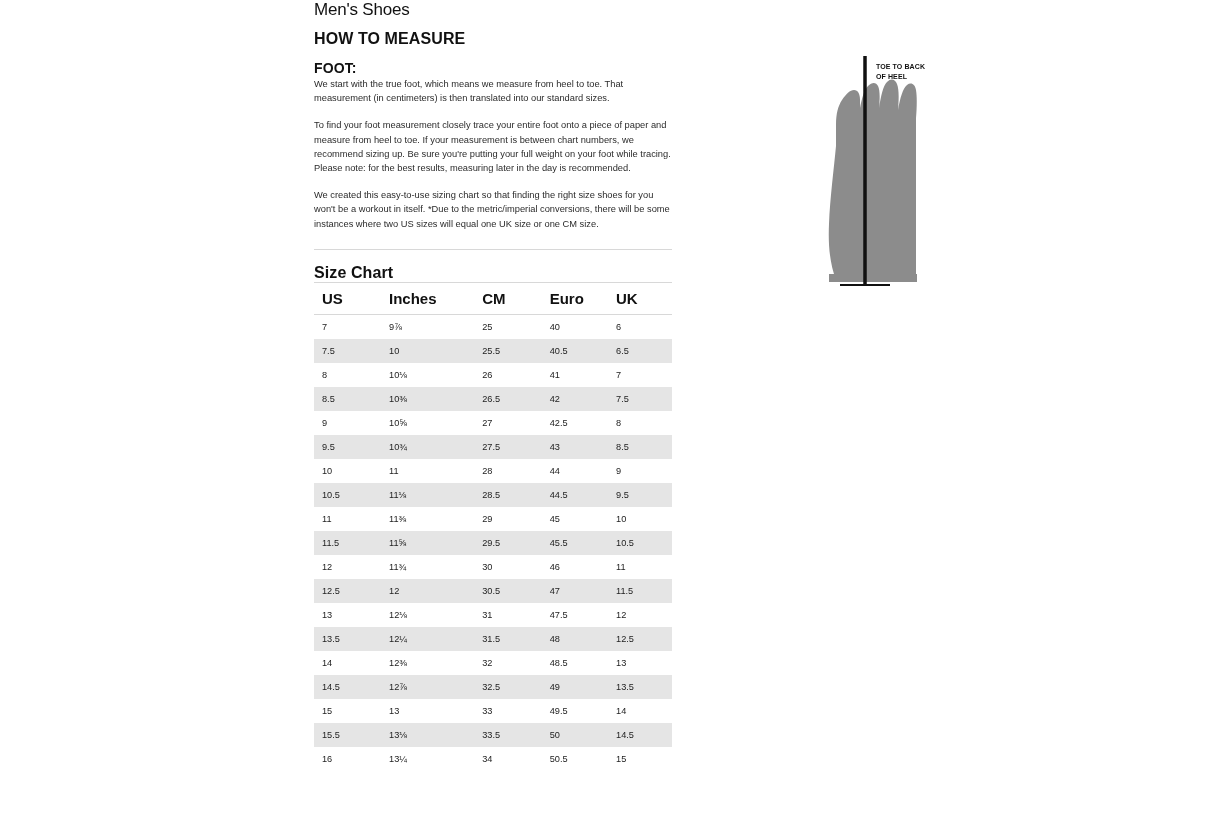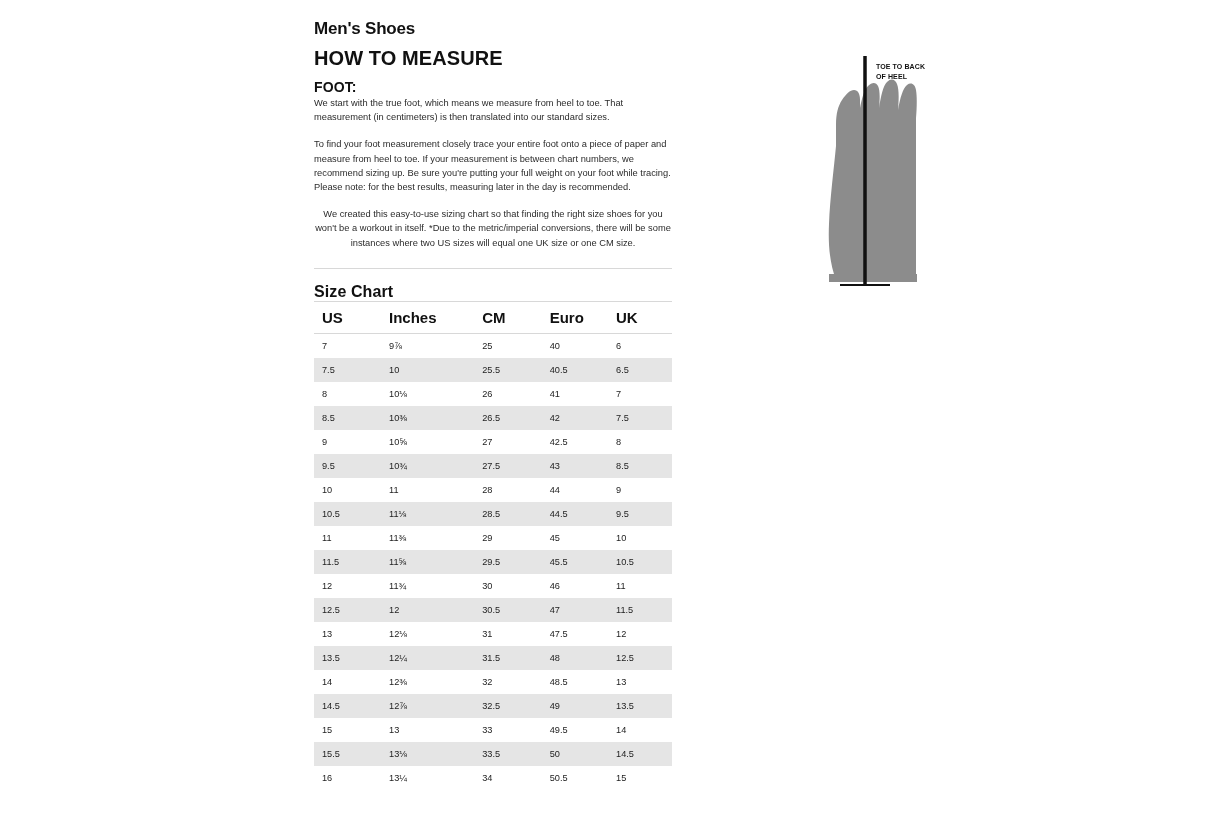--- a/index.html
+++ b/index.html
@@ -23,28 +23,28 @@
     height: 813px;
   }
   .content {
     position: absolute;
     left: 314px;
     top: 0;
     width: 358px;
   }
   .title {
     font-size: 17px;
-    font-weight: bold;
+    font-weight: normal;
     letter-spacing: -0.2px;
-    margin: 19px 0 0 0;
+    margin: 0 0 0 0;
     line-height: 20px;
     color: #111111;
   }
   .subtitle {
-    font-size: 20px;
+    font-size: 16px;
     font-weight: bold;
     letter-spacing: 0.1px;
     margin: 10px 0 0 0;
     line-height: 18px;
     color: #111111;
   }
   .section-label {
     font-size: 14px;
     font-weight: bold;
     margin: 12px 0 1px 0;
@@ -52,21 +52,20 @@
     color: #111111;
   }
   .para {
     font-size: 9.3px;
     line-height: 14.2px;
     margin: 0 0 13px 0;
     color: #2b2b2b;
   }
   .para:last-of-type {
     margin-bottom: 4px;
-    text-align: center;
   }
   .divider {
     border-top: 1px solid #d8d8d8;
     margin: 18px 0 0 0;
     height: 0;
     width: 358px;
   }
   .chart-title {
     font-size: 16px;
     font-weight: bold;

